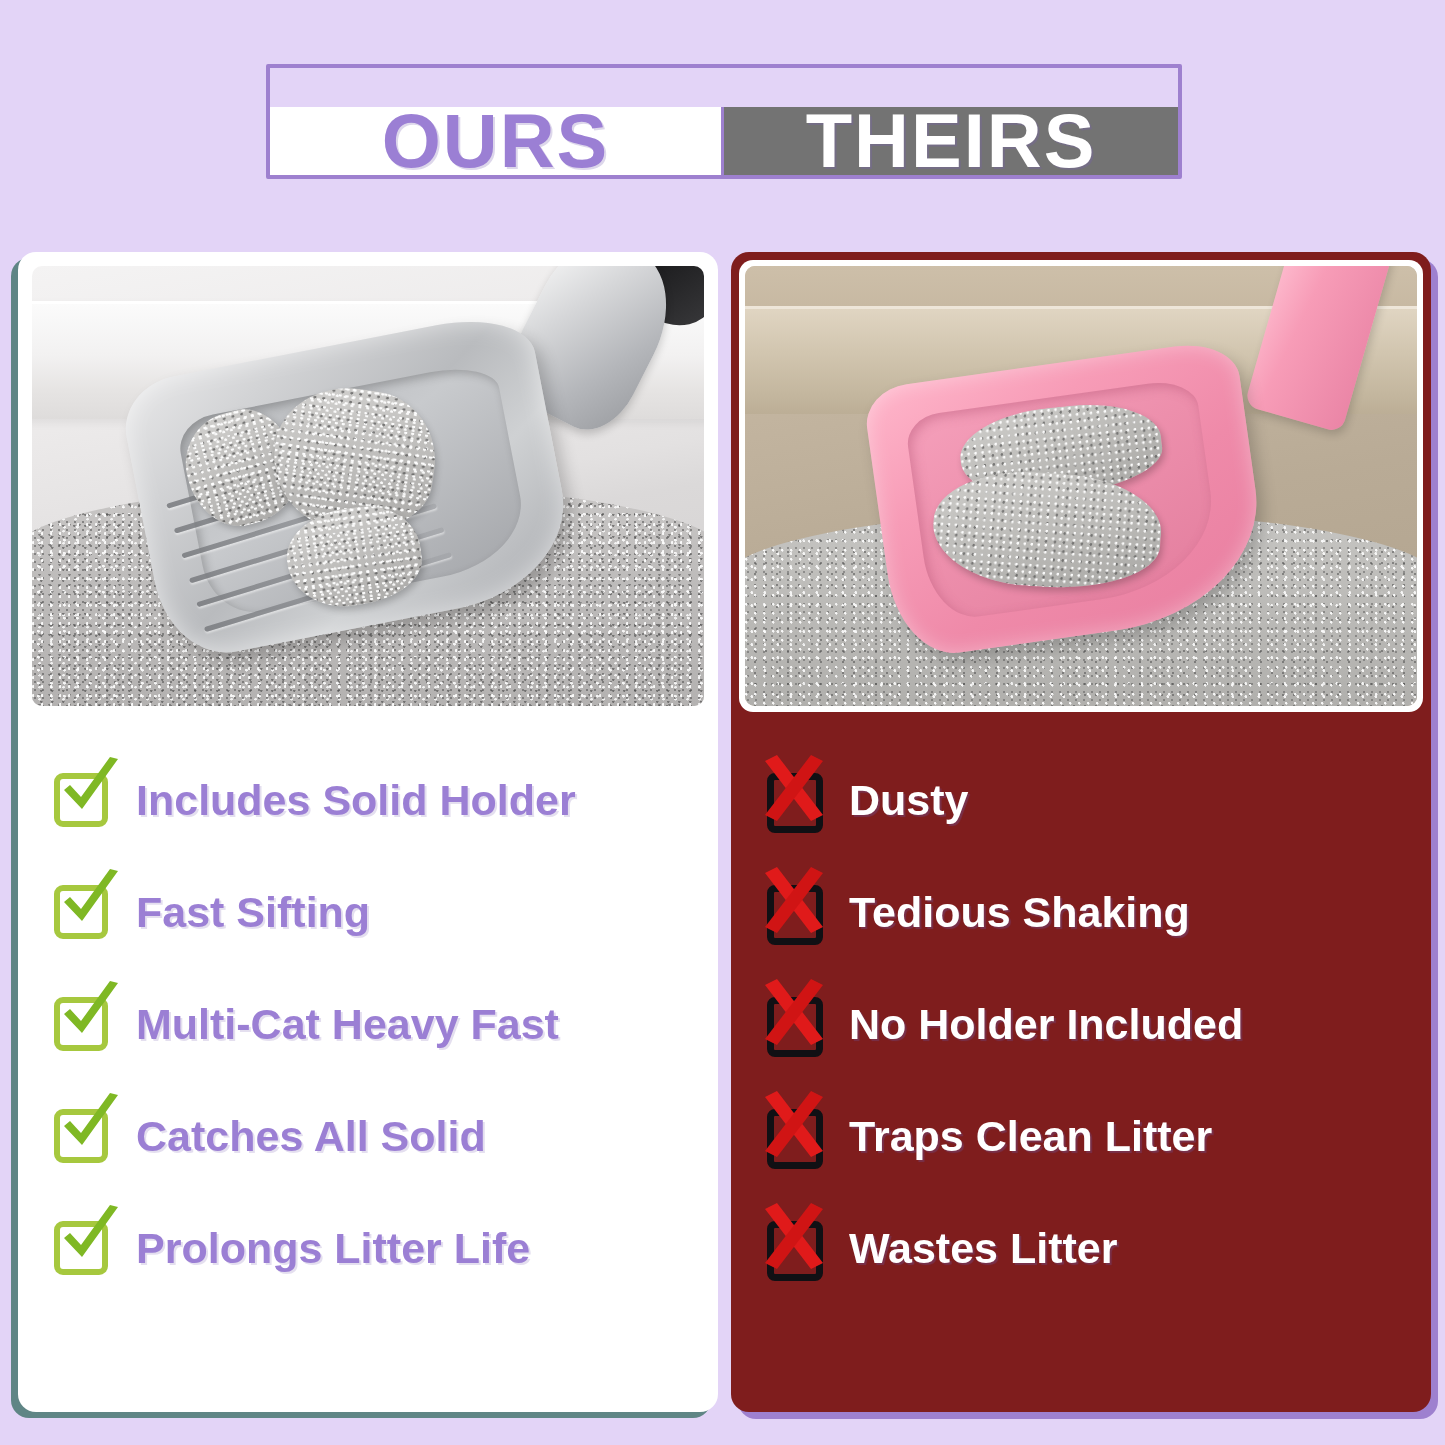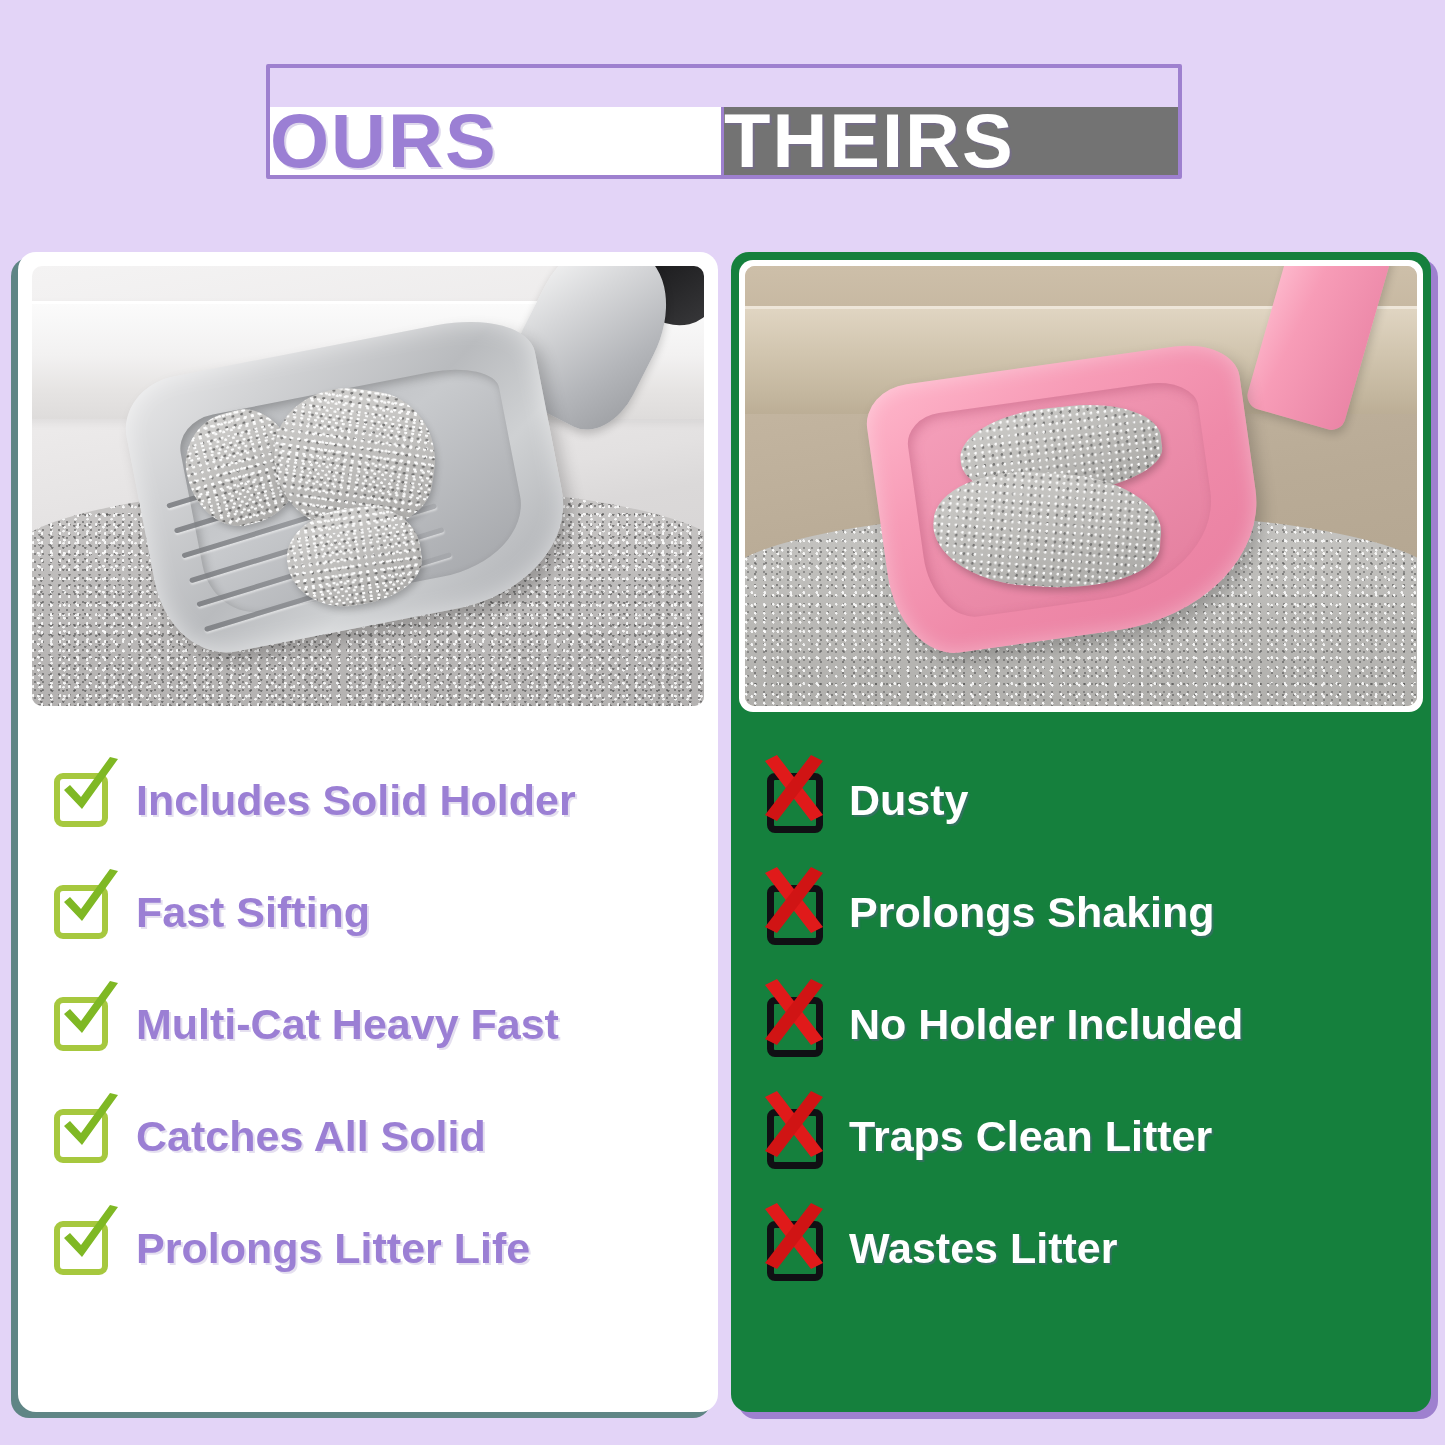--- a/index.html
+++ b/index.html
@@ -24,20 +24,21 @@
     height: 115px;
     border: 4px solid #9e80cf;
     box-sizing: border-box;
     display: flex;
     border-radius: 2px;
   }
   .header-half {
     flex: 0 0 50%;
     display: flex;
     align-items: center;
+    justify-content: center;
     box-sizing: border-box;
     margin-top: 39px;
   }
   .header-half.ours {
     background: #ffffff;
     border-right: 3px solid #9e80cf;
   }
   .header-half.theirs {
     background: #737373;
   }
@@ -66,21 +67,21 @@
     border-radius: 18px;
     box-sizing: border-box;
   }
   .card.left {
     left: 18px;
     background: #ffffff;
     box-shadow: -7px 6px 0 0 #5f8585;
   }
   .card.right {
     left: 731px;
-    background: #15803d;
+    background: #7f1d1d;
     box-shadow: 7px 7px 0 0 #9e80cf;
   }
 
   
   .photo-frame {
     position: absolute;
     left: 8px;
     top: 8px;
     width: 684px;
     height: 452px;
@@ -478,21 +479,21 @@
     </div>
 
     <div class="list-item">
       <span class="mark">
         <span class="box-black"></span>
         <svg class="cross" viewBox="0 0 74 74" xmlns="http://www.w3.org/2000/svg">
           <path d="M8 6 L20 0 L66 60 L54 66 Z" fill="#e01a1a"></path>
           <path d="M66 6 L54 0 L8 60 L20 66 Z" fill="#d01414"></path>
         </svg>
       </span>
-      <span class="item-label neg">Prolongs Shaking</span>
+      <span class="item-label neg">Tedious Shaking</span>
     </div>
 
     <div class="list-item">
       <span class="mark">
         <span class="box-black"></span>
         <svg class="cross" viewBox="0 0 74 74" xmlns="http://www.w3.org/2000/svg">
           <path d="M8 6 L20 0 L66 60 L54 66 Z" fill="#e01a1a"></path>
           <path d="M66 6 L54 0 L8 60 L20 66 Z" fill="#d01414"></path>
         </svg>
       </span>

